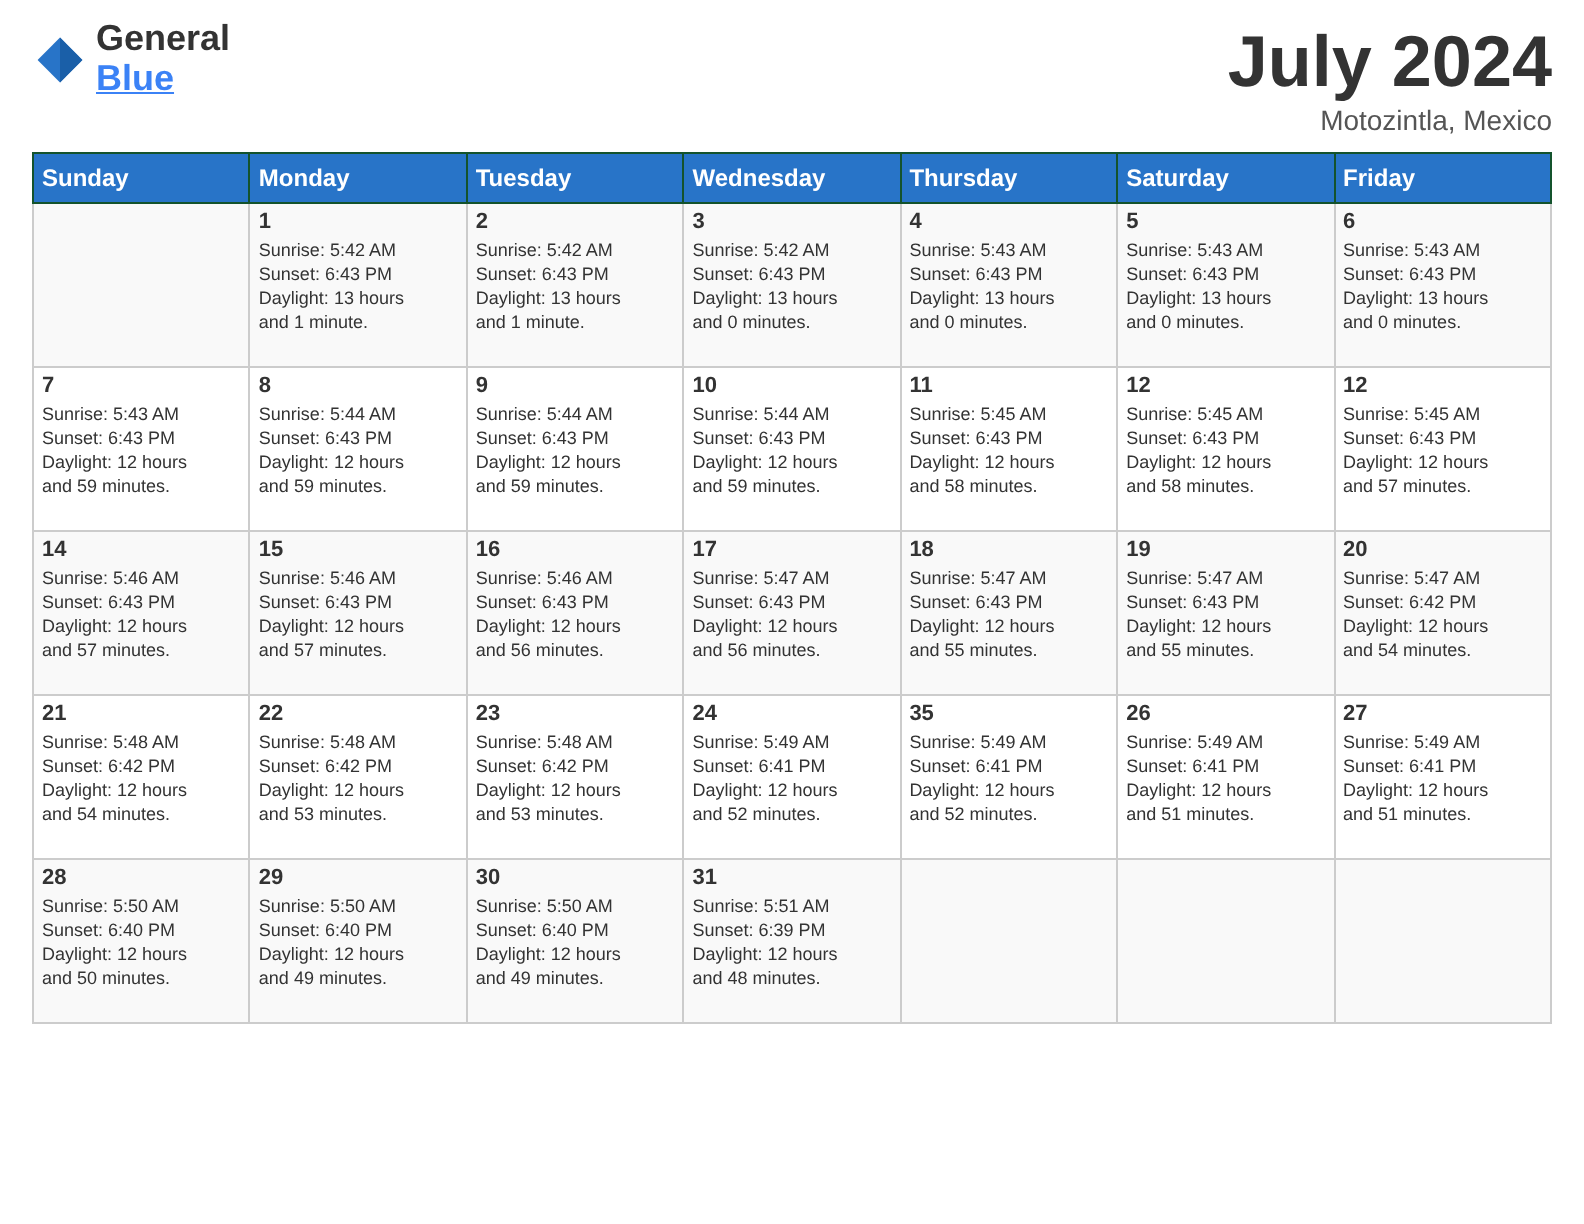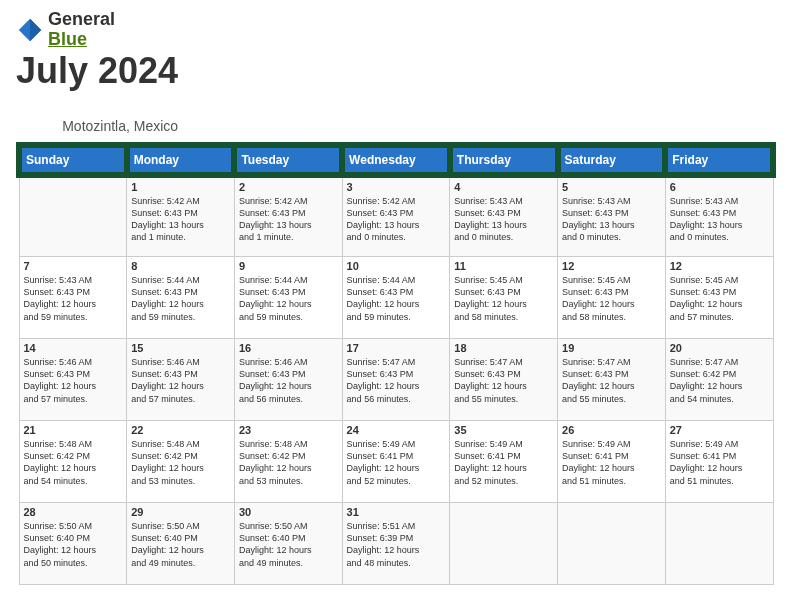--- a/index.html
+++ b/index.html
@@ -12,64 +12,62 @@
     }
     .container {
       width: 792px;
       padding: 10px 16px 10px 16px;
     }
     .header {
       display: flex;
       justify-content: space-between;
       align-items: flex-start;
       margin-bottom: 8px;
-      flex-direction: column;
     }
     .logo {
       display: flex;
       align-items: center;
       gap: 4px;
     }
     .logo-text {
       font-size: 18px;
       font-weight: bold;
       line-height: 1.1;
     }
     .logo-text .general { color: #333; }
-    .logo-text .blue { color: #4d7c0f; text-decoration: underline; }
+    .logo-text .blue { color: #3b82f6; text-decoration: underline; }
     .logo-icon {
       width: 28px;
       height: 28px;
     }
     .title-block {
       text-align: right;
     }
     .month-year {
       font-size: 36px;
       font-weight: bold;
       color: #333;
     }
     .location {
       font-size: 14px;
       color: #555;
-      margin-top: 26px;
     }
     table {
       width: 100%;
       border-collapse: collapse;
       table-layout: fixed;
     }
     thead tr th {
       background: #2874c8;
       color: #fff;
       font-size: 12px;
       font-weight: bold;
       padding: 5px 4px;
       text-align: left;
-      border: 6px solid #14532d;
+      border: 1px solid #14532d;
     }
     tbody tr td {
       border: 1px solid #ccc;
       vertical-align: top;
       padding: 3px 4px;
       font-size: 9.5px;
       color: #333;
       height: 82px;
     }
     tbody tr:nth-child(odd) td {

